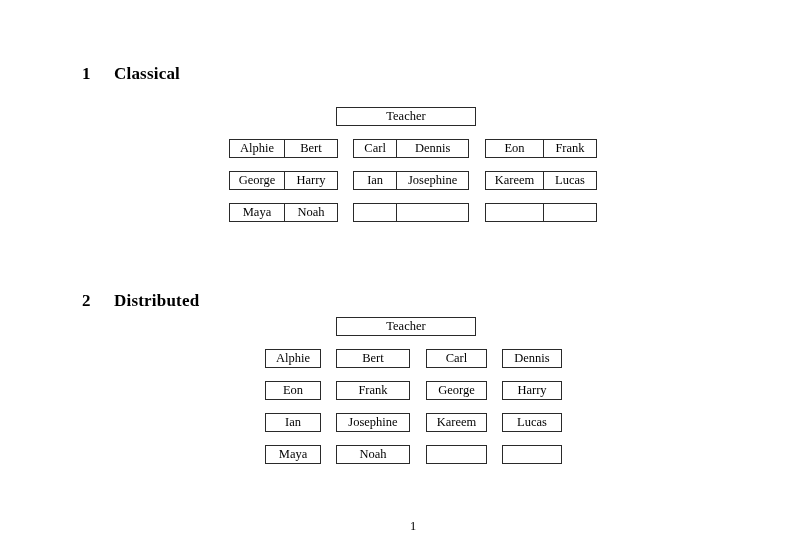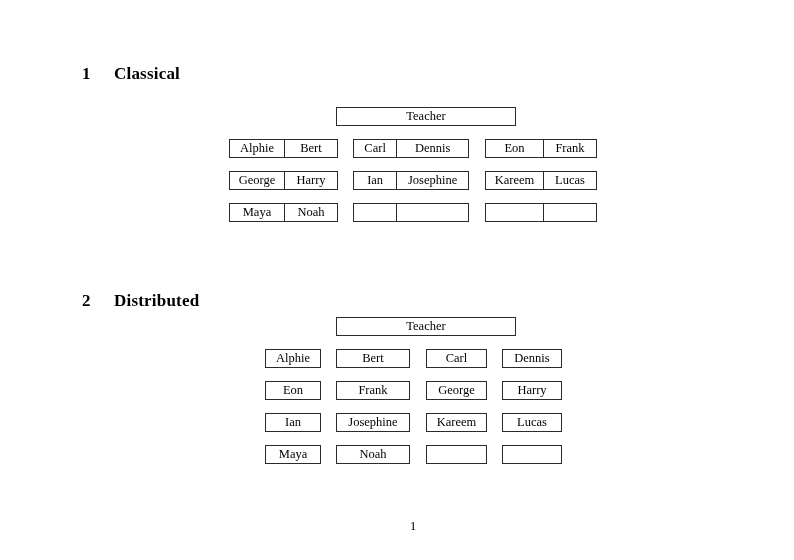--- a/index.html
+++ b/index.html
@@ -48,21 +48,21 @@
     line-height: 17px;
     font-size: 12.5px;
     text-align: center;
     white-space: nowrap;
     overflow: hidden;
   }
 
   
   .teacher-box {
     left: 320px;
-    width: 180px;
+    width: 140px;
   }
   #teacher-classical   { top: 107px; }
   #teacher-distributed { top: 317px; }
 
   
   .pair-group {
     position: absolute;
     box-sizing: border-box;
     border: 1px solid #2a2a2a;
     background: #ffffff;

